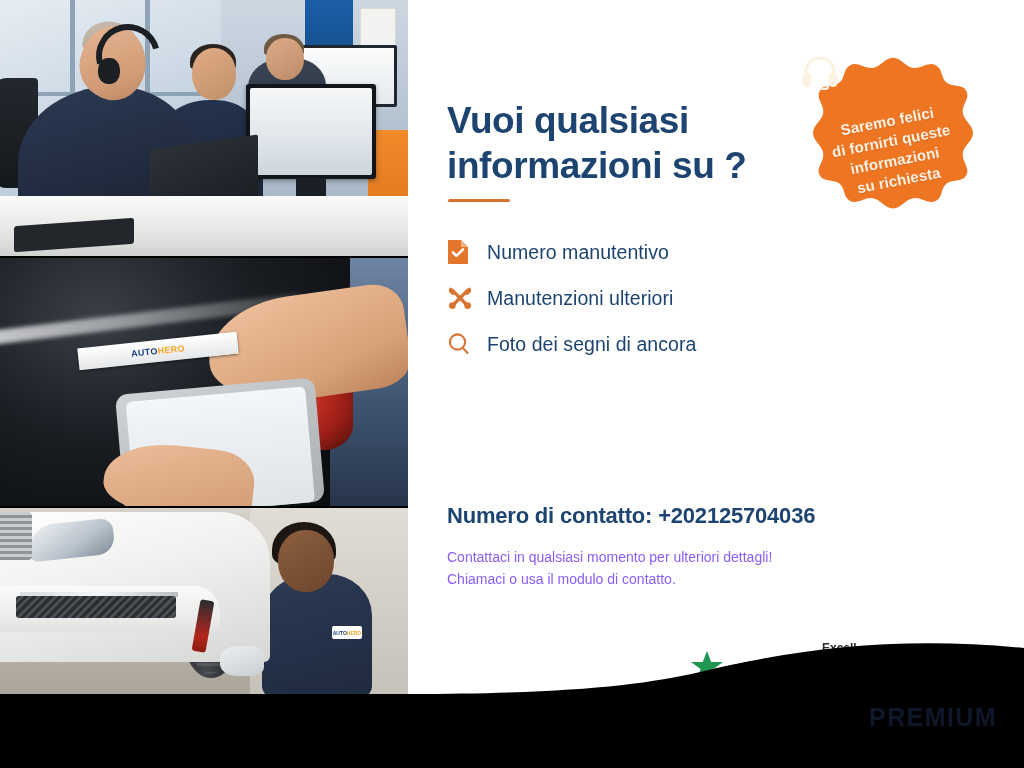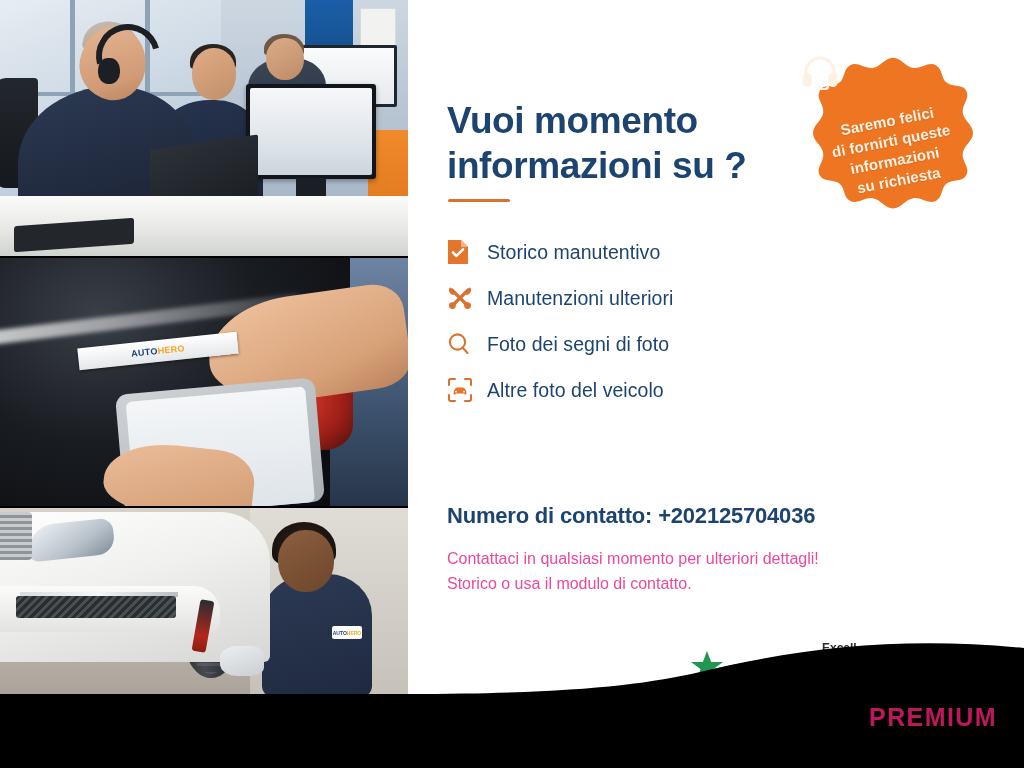--- a/index.html
+++ b/index.html
@@ -365,23 +365,23 @@
     left:39px; top:503px;
     font-size: 22px;
     font-weight:bold;
     color:#1d4470;
     letter-spacing:-.2px;
   }
   .contact-note {
     position:absolute;
     left:39px; top:547px;
     width: 540px;
-    font-size: 16px;
+    font-size: 14px;
     line-height: 1.55;
-    color:#ec4899;
+    color:#8b5cf6;
   }
 
   
   .badge {
     position:absolute;
     left:800px; top:54px;
     width: 186px; height: 186px;
   }
   .badge svg { position:absolute; inset:0; }
   .badge-inner {
@@ -442,21 +442,21 @@
   .wm-top {
     font-size: 26px;
     letter-spacing: 2.2px;
     color: #6d6d6d;
     font-family: "DejaVu Sans", sans-serif;
     font-weight: 300;
   }
   .wm-bottom {
     font-size: 25px;
     letter-spacing: 1.4px;
-    color: #be185d;
+    color: #0f172a;
     font-weight: bold;
     margin-top: 2px;
   }
 </style>
 </head>
 <body>
 
 <div id="stage">
 
   <div class="photo-col">
@@ -527,37 +527,37 @@
       <div class="ws-tool"></div>
       <div class="ws-glove"></div>
     </div>
 
     <div class="ws-blackbar" style="position:absolute;left:0;top:694px;width:408px;height:74px;background:#000;"></div>
   </div>
 
   <div class="content">
 
     <h1 class="headline">
-      <span>Vuoi momento</span><br>
+      <span>Vuoi qualsiasi</span><br>
       <span>informazioni su ?</span>
     </h1>
 
     <div class="divider"></div>
 
     <div class="features">
 
       <div class="feature">
         <span class="feature-icon">
           <svg width="22" height="26" viewBox="0 0 22 26" aria-hidden="true">
             <path d="M1 1h13l7 7v17H1z" fill="#e3762b"></path>
             <path d="M14 1l7 7h-7z" fill="#f4b183"></path>
             <path d="M6 13.5l3.4 3.4L16 10.3" fill="none" stroke="#ffffff" stroke-width="2.6" stroke-linecap="round" stroke-linejoin="round"></path>
           </svg>
         </span>
-        <span class="feature-label">Storico manutentivo</span>
+        <span class="feature-label">Numero manutentivo</span>
       </div>
 
       <div class="feature">
         <span class="feature-icon">
           <svg width="26" height="26" viewBox="0 0 26 26" aria-hidden="true">
             <g stroke="#d9722e" stroke-width="3.2" stroke-linecap="round">
               <line x1="5" y1="5" x2="21" y2="21"></line>
               <line x1="21" y1="5" x2="5" y2="21"></line>
             </g>
             <path d="M3.2 2.2a4.6 4.6 0 0 0 4.4 7.6L5.4 7.6 7 5.9 3.2 2.2z" fill="#d9722e"></path>
@@ -569,54 +569,34 @@
         <span class="feature-label">Manutenzioni ulteriori</span>
       </div>
 
       <div class="feature">
         <span class="feature-icon">
           <svg width="24" height="24" viewBox="0 0 24 24" aria-hidden="true">
             <circle cx="10.5" cy="10" r="7.6" fill="none" stroke="#d9722e" stroke-width="2.1"></circle>
             <line x1="15.6" y1="15.6" x2="20.5" y2="21" stroke="#d9722e" stroke-width="2.1" stroke-linecap="round"></line>
           </svg>
         </span>
-        <span class="feature-label">Foto dei segni di foto</span>
+        <span class="feature-label">Foto dei segni di ancora</span>
       </div>
 
-      <div class="feature">
-        <span class="feature-icon">
-          <svg width="26" height="26" viewBox="0 0 26 26" aria-hidden="true">
-            <g fill="none" stroke="#d9722e" stroke-width="2.1" stroke-linecap="round">
-              <path d="M2 8V3.4A1.4 1.4 0 0 1 3.4 2H8"></path>
-              <path d="M18 2h4.6A1.4 1.4 0 0 1 24 3.4V8"></path>
-              <path d="M24 18v4.6a1.4 1.4 0 0 1-1.4 1.4H18"></path>
-              <path d="M8 24H3.4A1.4 1.4 0 0 1 2 22.6V18"></path>
-            </g>
-            <g fill="#e3762b">
-              <path d="M6.6 15.4c0-.6.3-1.5.7-2.1l1.2-2c.3-.5.9-.8 1.5-.8h6c.6 0 1.2.3 1.5.8l1.2 2c.4.6.7 1.5.7 2.1v1.5c0 .4-.3.7-.7.7h-.7c-.4 0-.7-.3-.7-.7v-.5H8.7v.5c0 .4-.3.7-.7.7h-.7c-.4 0-.7-.3-.7-.7z"></path>
-            </g>
-            <g fill="#ffffff">
-              <circle cx="9" cy="14.6" r=".9"></circle>
-              <circle cx="17" cy="14.6" r=".9"></circle>
-            </g>
-          </svg>
-        </span>
-        <span class="feature-label">Altre foto del veicolo</span>
-      </div>
 
     </div>
 
     <div class="phone-line">
       <span>Numero di contatto:</span>
       <span>+202125704036</span>
     </div>
 
     <div class="contact-note">
       <span>Contattaci in qualsiasi momento per ulteriori dettagli!</span><br>
-      <span>Storico o usa il modulo di contatto.</span>
+      <span>Chiamaci o usa il modulo di contatto.</span>
     </div>
   </div>
 
   <div class="badge">
     <svg viewBox="0 0 200 200">
       <path d="M100 4
                c 9 0 13 10 22 11 c 9 1 16 -7 24 -3 c 8 4 5 14 12 19
                c 7 5 17 1 21 9 c 4 8 -5 14 -4 23 c 1 9 11 13 11 22
                c 0 9 -10 13 -11 22 c -1 9 8 15 4 23 c -4 8 -14 4 -21 9
                c -7 5 -4 15 -12 19 c -8 4 -15 -4 -24 -3 c -9 1 -13 11 -22 11

